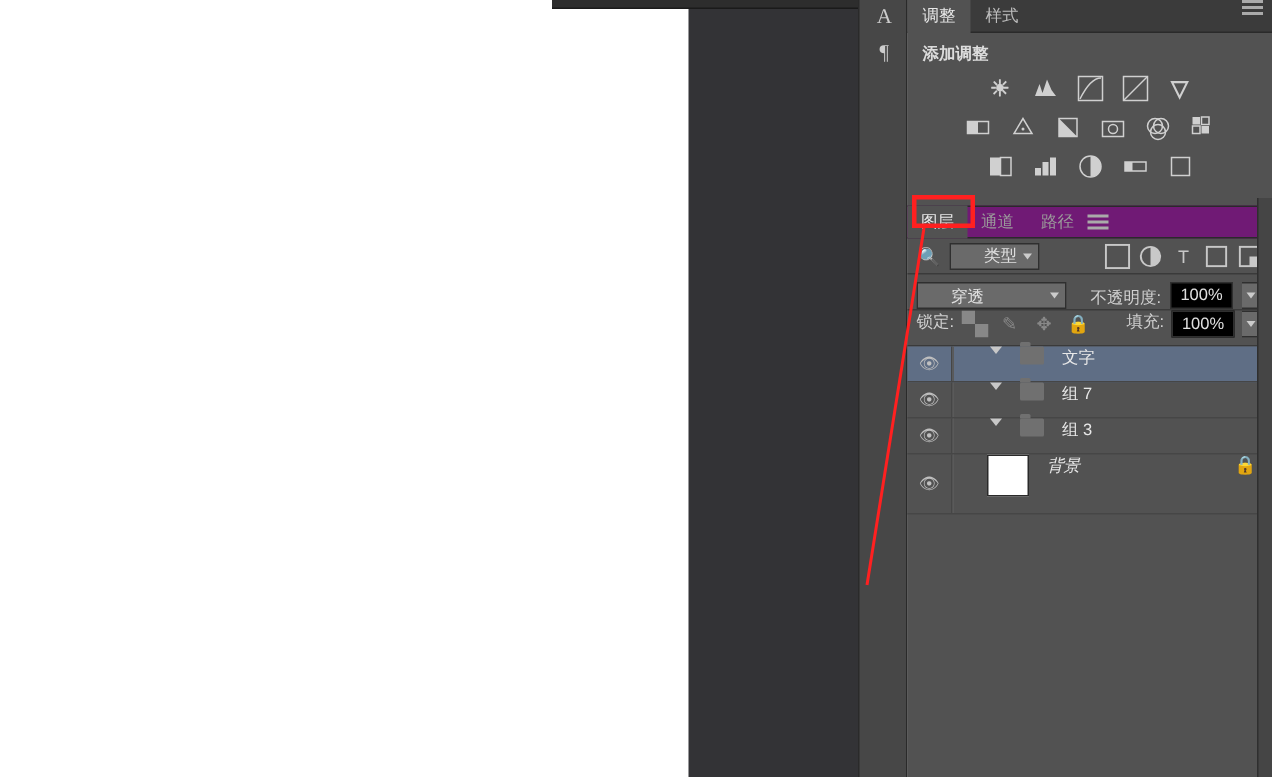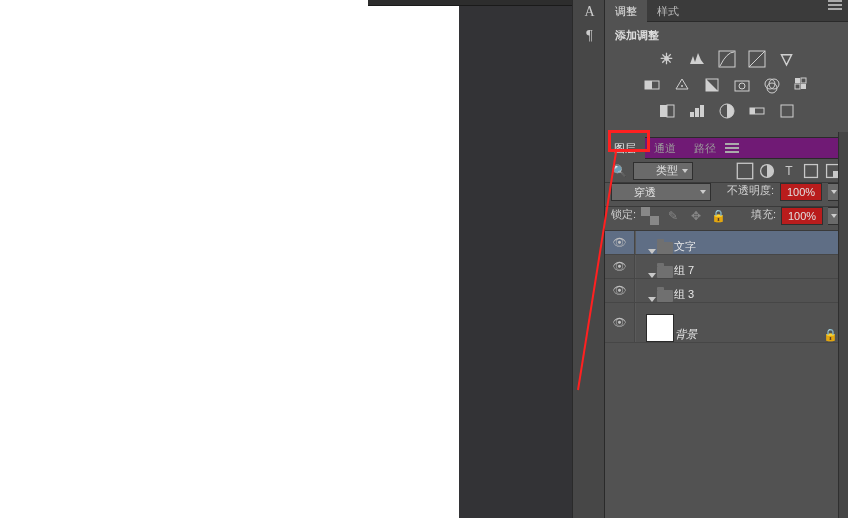--- a/index.html
+++ b/index.html
@@ -142,28 +142,28 @@
     }
     .dd::after {
       content: "";
       position: absolute; right: 4px; top: 6px;
       border-left: 3px solid transparent;
       border-right: 3px solid transparent;
       border-top: 4px solid #ccc;
     }
     .opt-row {
       height: 24px;
-      display: flex; align-items: flex-start;
+      display: flex; align-items: flex-end;
       padding: 0 6px;
       gap: 6px;
       border-bottom: 1px solid #3a3a3a;
     }
     .label { color: #d0d0d0; }
     .pct-box {
-      background: #b91c1c;
+      background: #000000;
       border: 1px solid #2f2f2f;
       height: 18px; width: 42px;
       text-align: center;
       line-height: 16px;
       color: #e0e0e0;
       font-size: 11px;
     }
     .exp-btn {
       width: 14px; height: 18px;
       background: #6a6a6a;
@@ -201,23 +201,23 @@
     .layer-row.bg-row { height: 40px; }
     .eye-col {
       width: 30px; height: 100%;
       display: flex; align-items: center; justify-content: center;
       border-right: 1px solid #464646;
       color: #c0c0c0;
       cursor: pointer;
     }
     .layer-body {
       flex: 1;
-      display: flex; align-items: flex-end;
-      gap: 1px;
-      padding-left: 10px;
+      display: flex; align-items: flex-start;
+      gap: 12px;
+      padding-left: 22px;
       height: 100%;
       border-left: 1px solid #5a5a5a;
     }
     .twirl {
       width: 0; height: 0;
       border-left: 4px solid transparent;
       border-right: 4px solid transparent;
       border-top: 5px solid #c8c8c8;
       margin-left: 2px;
       cursor: pointer;

